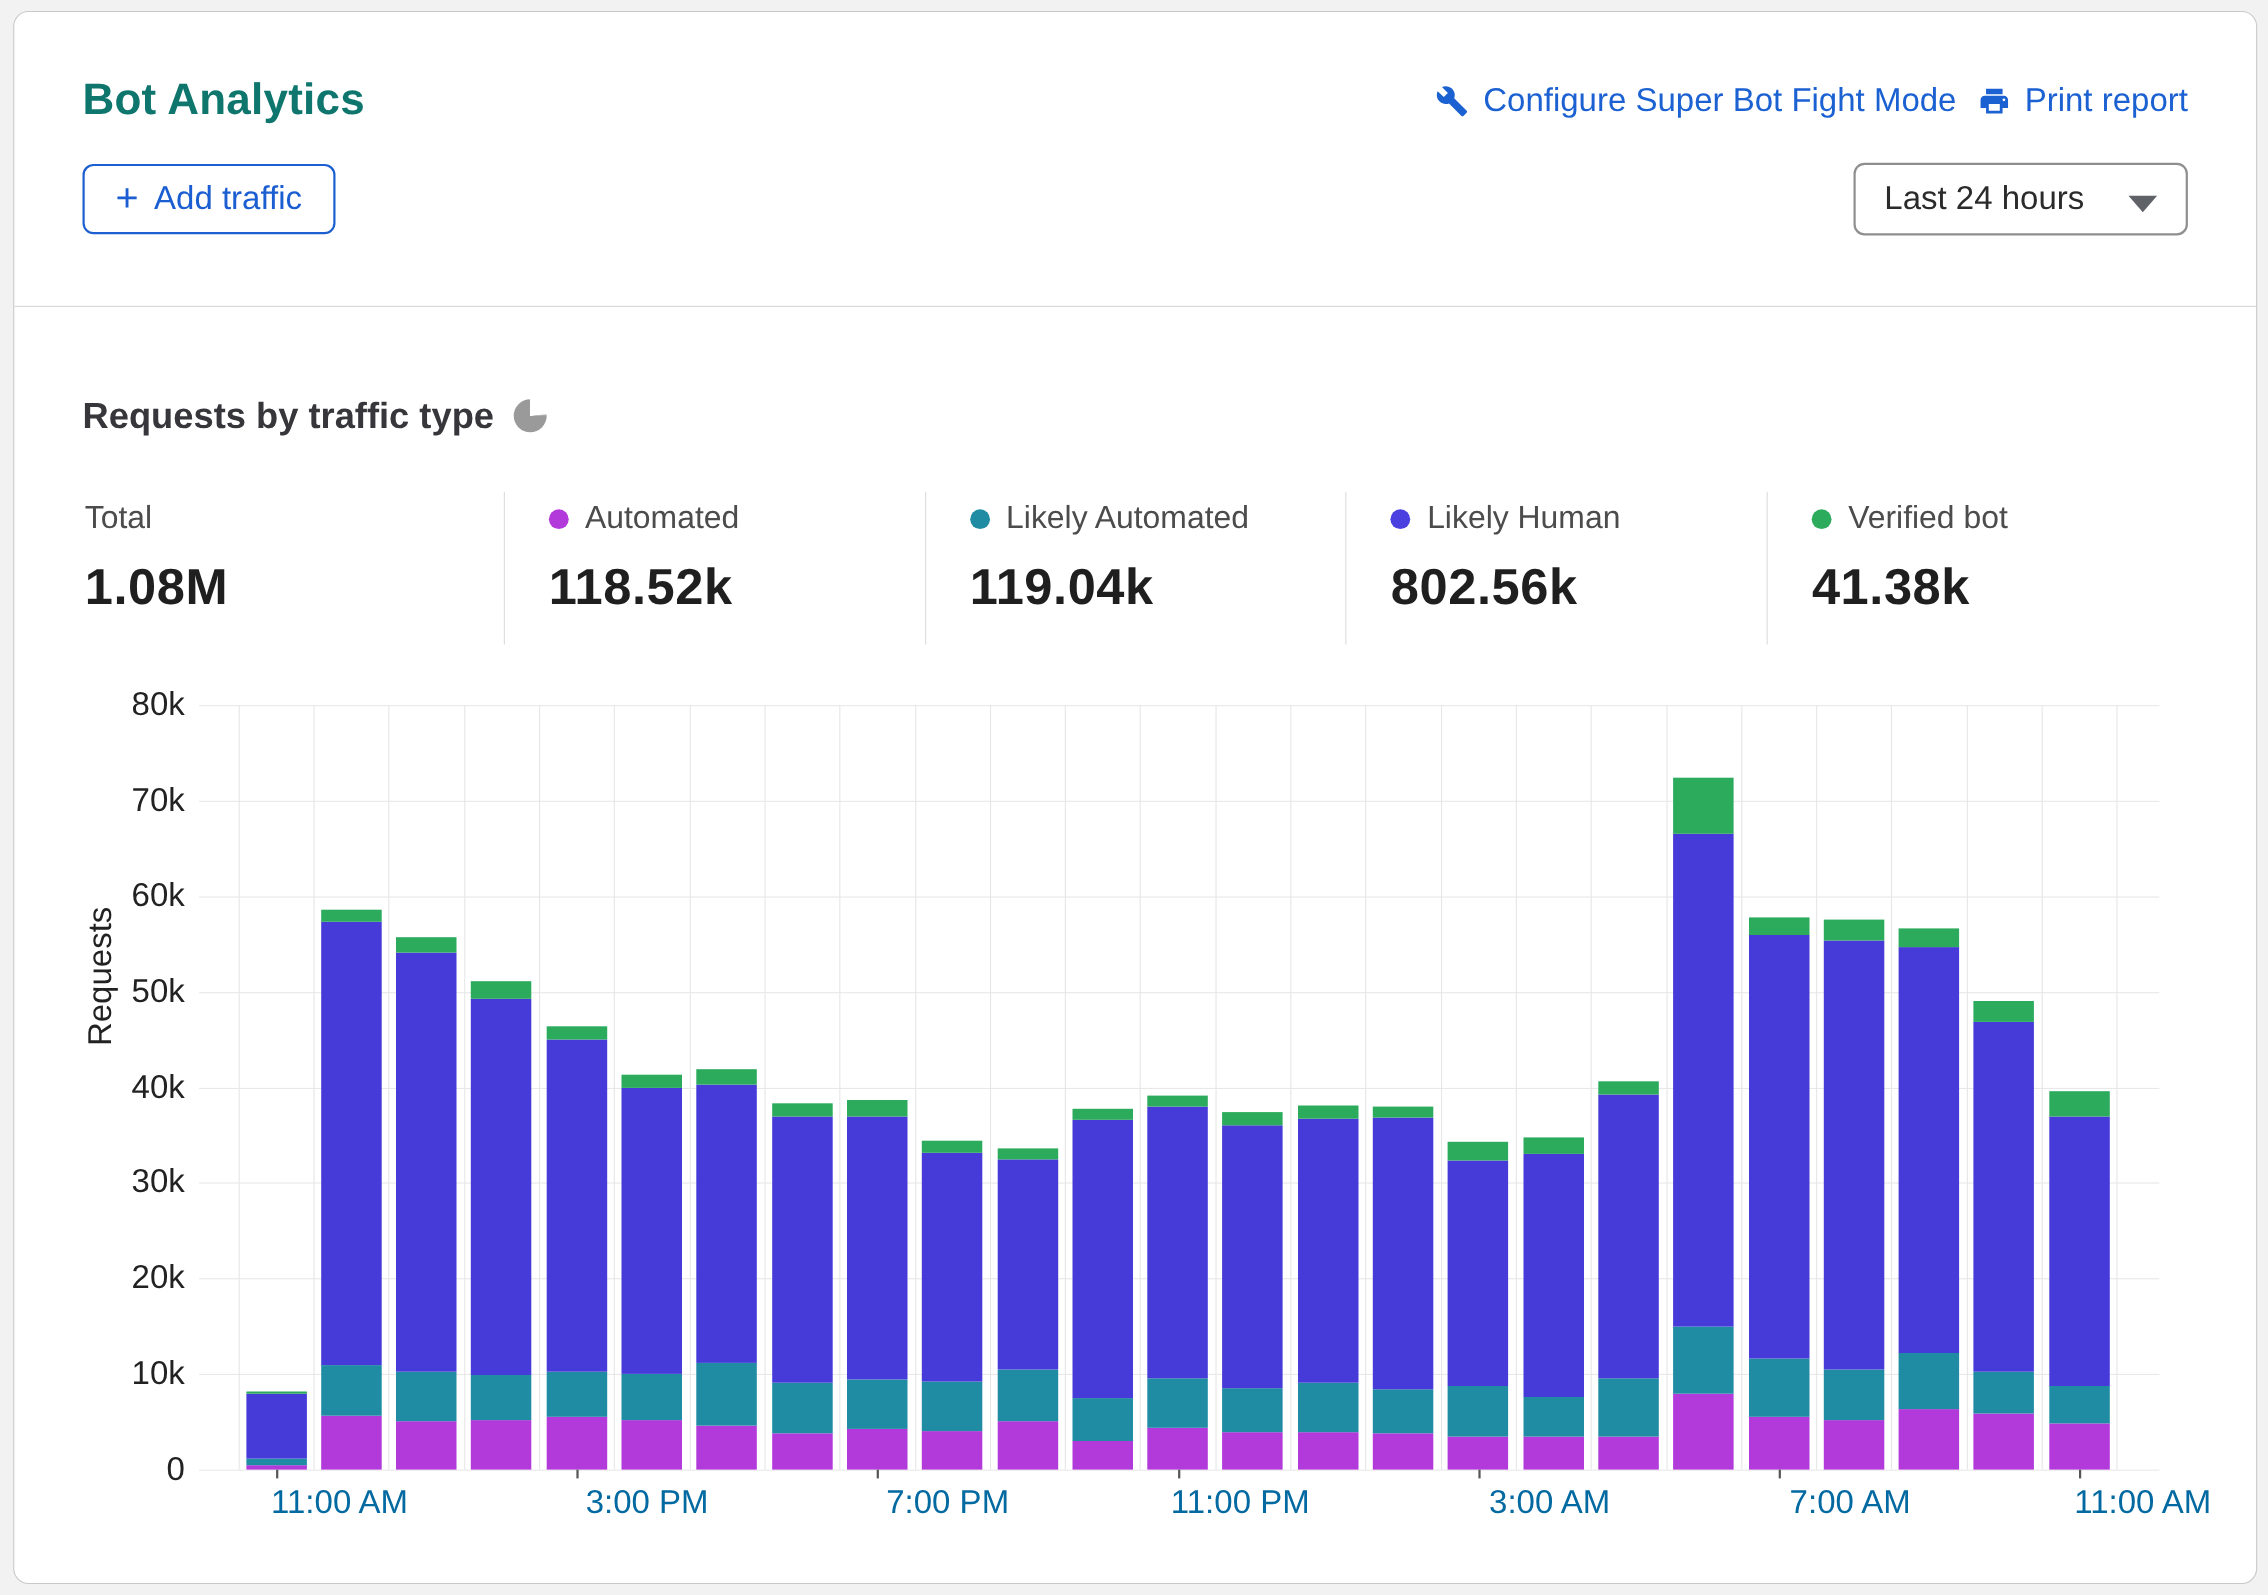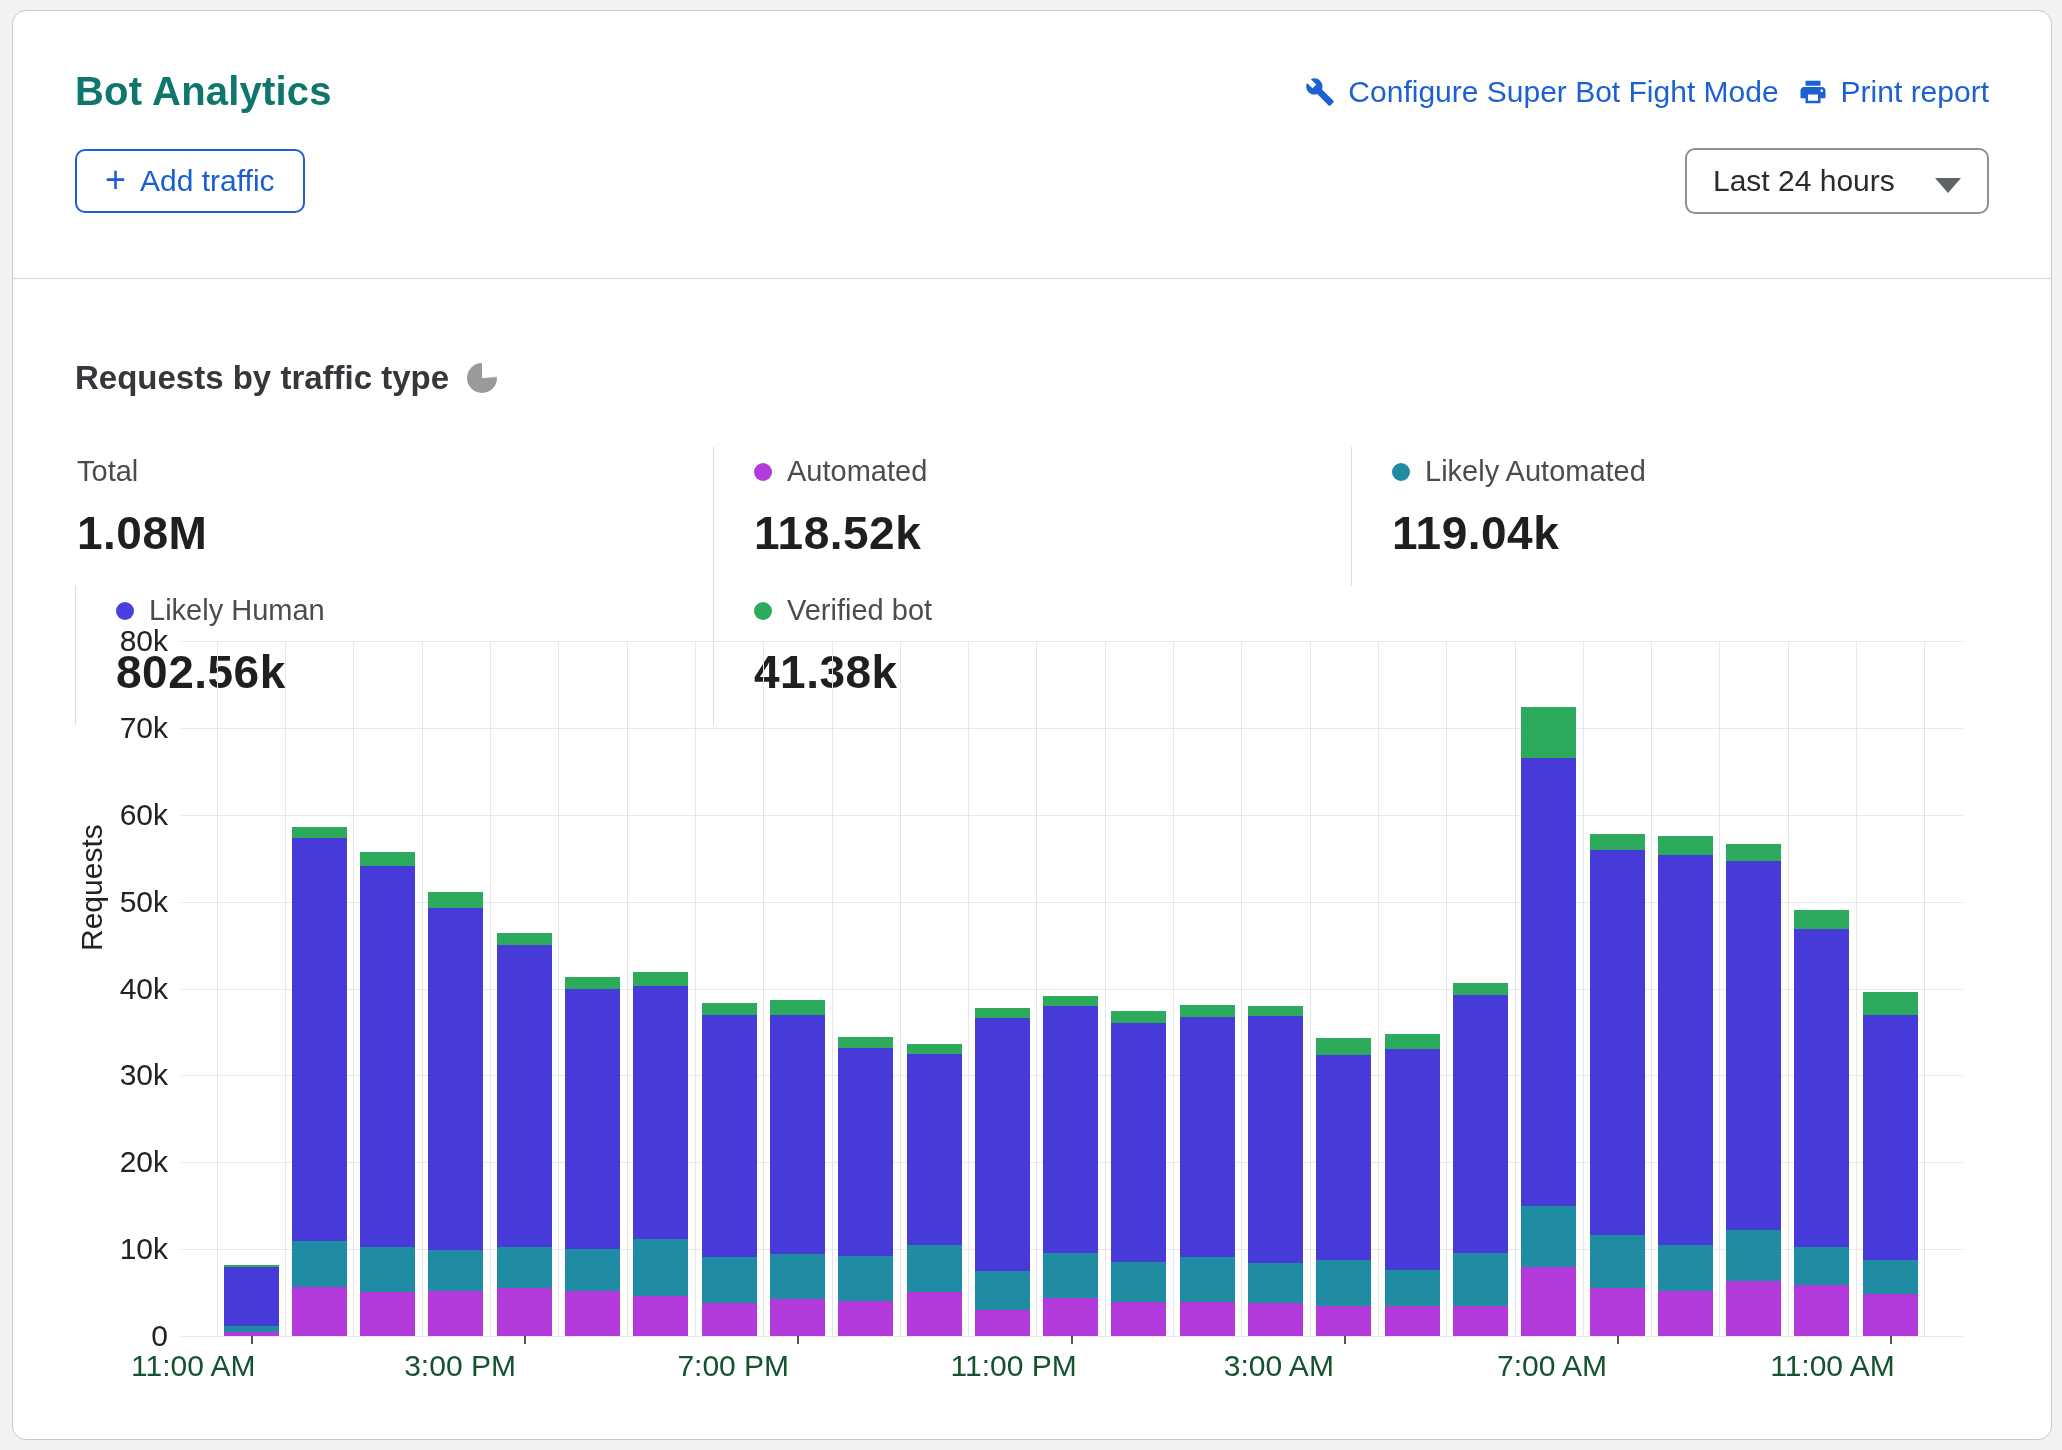--- a/index.html
+++ b/index.html
@@ -25,38 +25,38 @@
     border:2px solid #8f8f8f; border-radius:10px; padding:0 26px; font-size:30px; color:#2b2b2b; background:#fff; cursor:pointer;
   }
   .caret { position:absolute; right:26px; top:28px; width:0; height:0;
     border-left:13px solid transparent; border-right:13px solid transparent; border-top:15px solid #5f6267; }
   .divider { border-top:1px solid #d4d4d4; margin-top:64px; }
   
   .sec-title-row { display:flex; align-items:center; gap:18px; margin:80px 62px 0 62px; }
   .sec-title { font-size:33px; font-weight:700; color:#36363b; }
   .pie-icon { width:30px; height:30px; border-radius:50%;
     background:conic-gradient(from 0deg, #ffffff 0deg 82deg, #9a9a9a 90deg 360deg); }
-  .stats { display:grid; grid-template-columns:repeat(3,1fr); padding:0 62px; margin-top:50px; }
+  .stats { display:grid; grid-template-columns:repeat(5,1fr); padding:0 62px; margin-top:50px; }
   .stat { padding:8px 0 26px 40px; }
   .stat:first-child { padding-left:2px; }
   .stat + .stat { border-left:1px solid #dcdcdc; }
   .stat-label { display:flex; align-items:center; gap:15px; font-size:29px; color:#4c4c4c; }
   .dot { width:18px; height:18px; border-radius:50%; flex:0 0 auto; }
   .stat-value { font-size:46px; font-weight:700; color:#1f1f1f; margin-top:18px; letter-spacing:.5px; }
   
   .chart { position:absolute; left:0; top:620px; width:2040px; height:810px; }
   .y-axis-title { position:absolute; left:62px; top:320px; transform:rotate(-90deg); transform-origin:left top;
     font-size:30px; color:#222; }
   .ytick { position:absolute; right:1885px; width:120px; text-align:right; font-size:30px; color:#222; transform:translateY(-50%); }
   #plot { position:absolute; left:168px; top:10px; width:1782px; height:695px; }
   .hgrid { position:absolute; left:0; width:100%; height:1px; background:#e8e8e8; }
   .vgrid { position:absolute; top:0; width:1px; height:100%; background:#e6e6e6; }
   .bar-seg { position:absolute; }
   .xtick { position:absolute; top:705px; width:2px; height:8px; background:#555; }
-  .xlabel { position:absolute; top:718px; width:240px; margin-left:-120px; text-align:left; font-size:30px; color:#14532d; }
+  .xlabel { position:absolute; top:718px; width:240px; margin-left:-120px; text-align:right; font-size:30px; color:#0369a1; }
   .x-axis-title { position:absolute; left:168px; width:1782px; top:772px; text-align:center; font-size:29px; color:#222; }
 </style>
 </head>
 <body>
 
 <div class="card">
 
   <div class="hdr-row">
     <div class="title">Bot Analytics</div>
     <div class="links">

